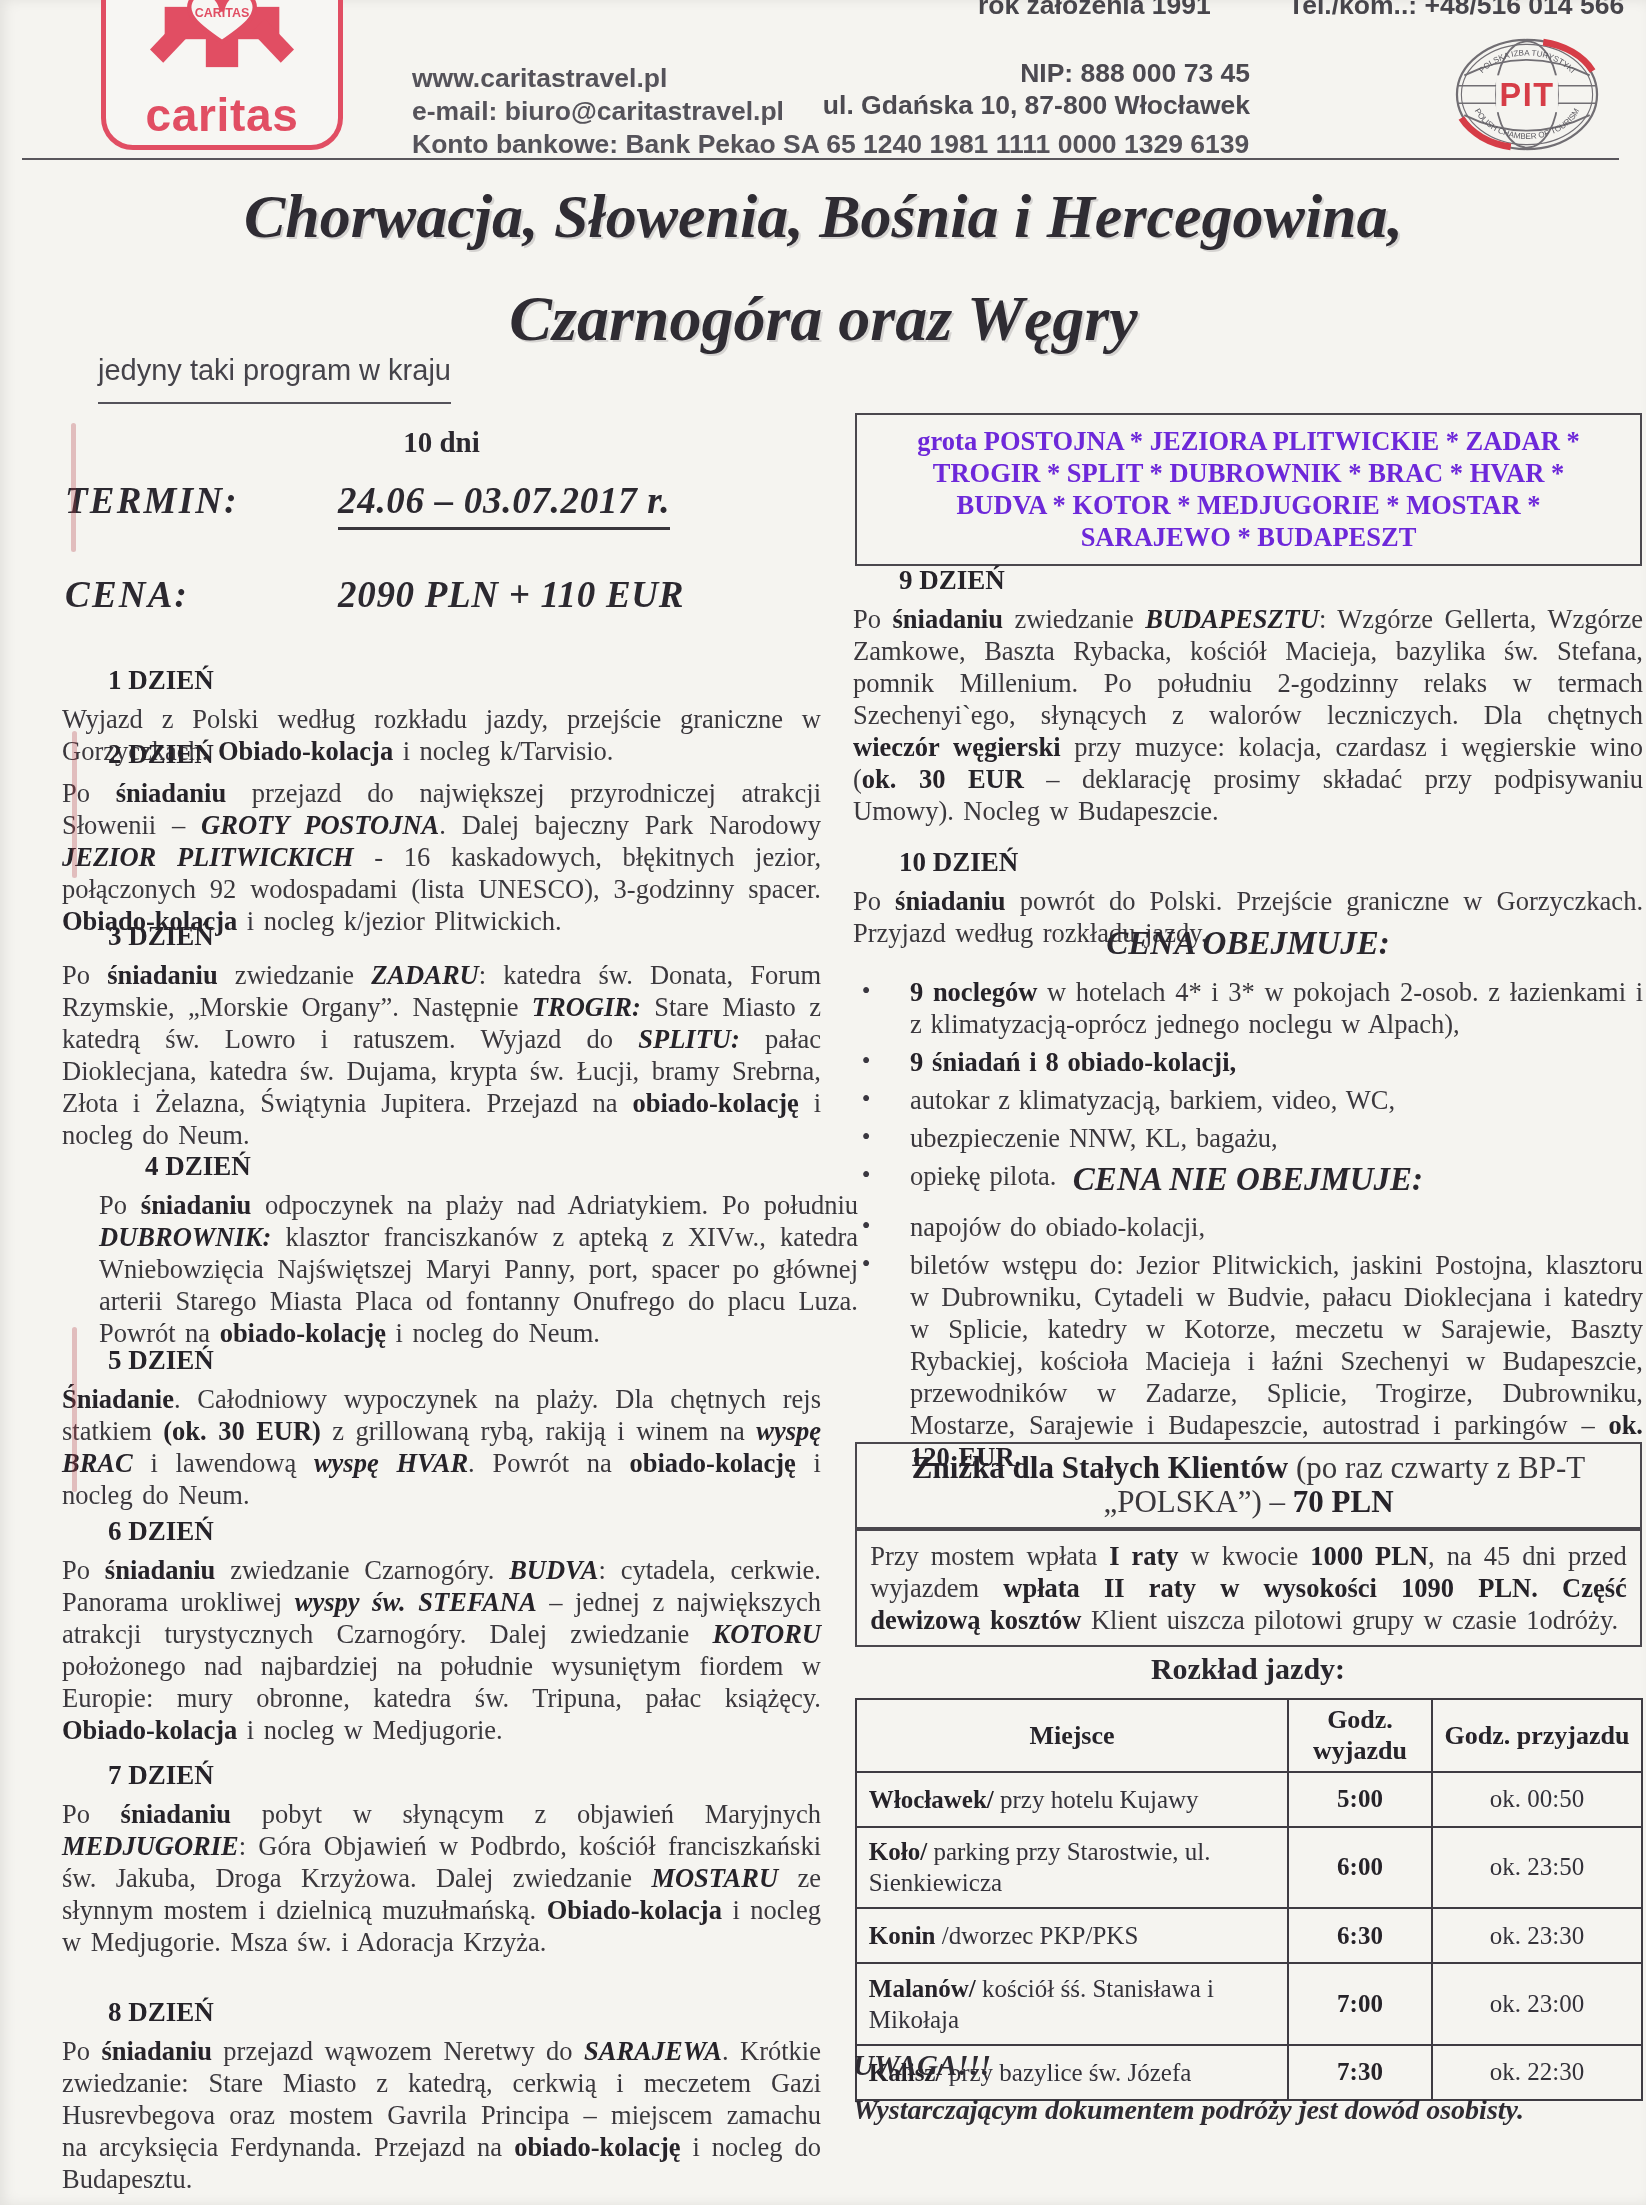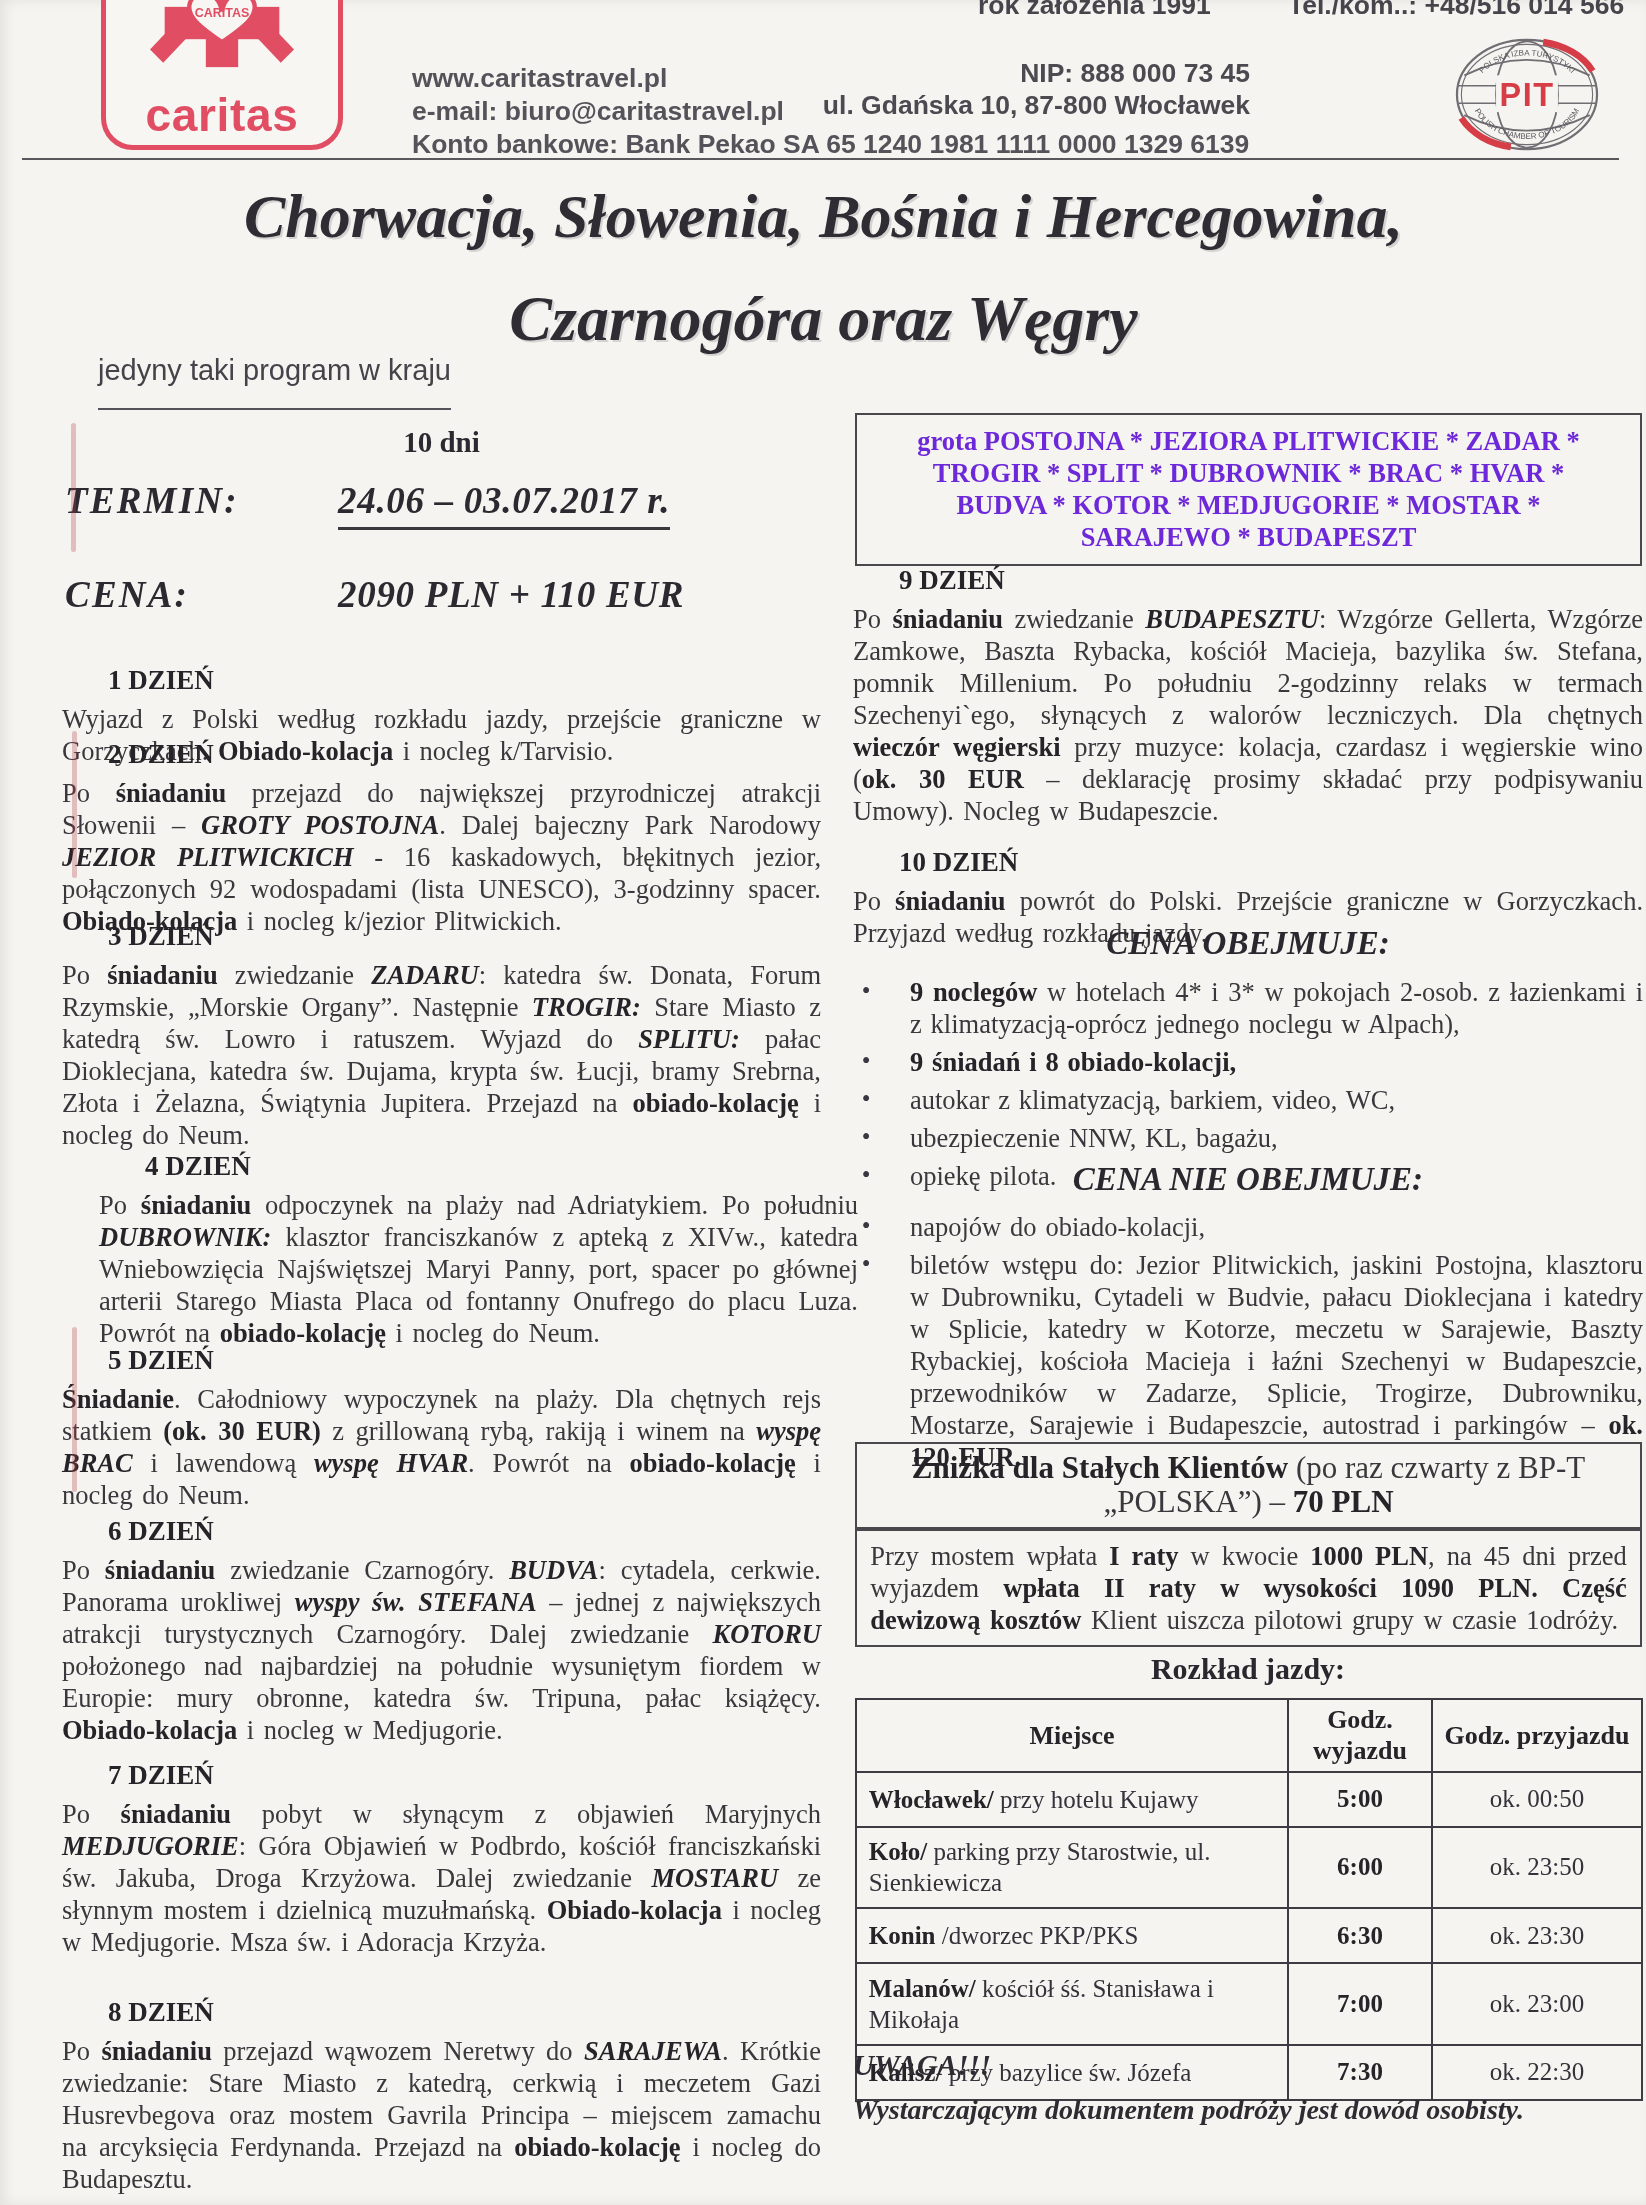--- a/index.html
+++ b/index.html
@@ -26,21 +26,21 @@
   .clogo .word{position:absolute;left:0;right:0;bottom:2.9px;text-align:center;
                font-family:"Liberation Sans","DejaVu Sans",sans-serif;font-weight:bold;
                font-size:46px;color:#e14e63;letter-spacing:0.7px;}
   .pit{position:absolute;left:1454px;top:37px;}
 
   
   .title{position:absolute;left:0;width:1647px;text-align:center;font-weight:bold;font-style:italic;
          color:#2f2c33;text-shadow:2.2px 2.2px 0 rgba(47,44,51,.16);white-space:nowrap;}
   #t1{top:181px;font-size:62px;} #t2{top:282px;font-size:64px;}
   .subtitle{position:absolute;left:98px;top:354px;font-family:"Liberation Sans","DejaVu Sans",sans-serif;
-            font-size:29px;color:#45434a;border-bottom:2.2px solid #54525a;padding-bottom:21px;}
+            font-size:29px;color:#45434a;border-bottom:2.2px solid #54525a;padding-bottom:15px;}
 
   
   .dni{position:absolute;left:62px;top:426px;width:759px;text-align:center;font-weight:bold;
        font-size:29px;color:#2c2930;}
   .trow{position:absolute;left:65px;width:838px;font-style:italic;font-weight:bold;font-size:37px;
         color:#2c2930;white-space:nowrap;}
   #termin{top:479px;} #cena{top:573px;}
   .trow .lbl{display:inline-block;width:273px;letter-spacing:2.2px;}
   .trow .val{letter-spacing:0.7px;}
   #termin .val{border-bottom:3.7px solid #39363c;padding-bottom:5.9px;}

